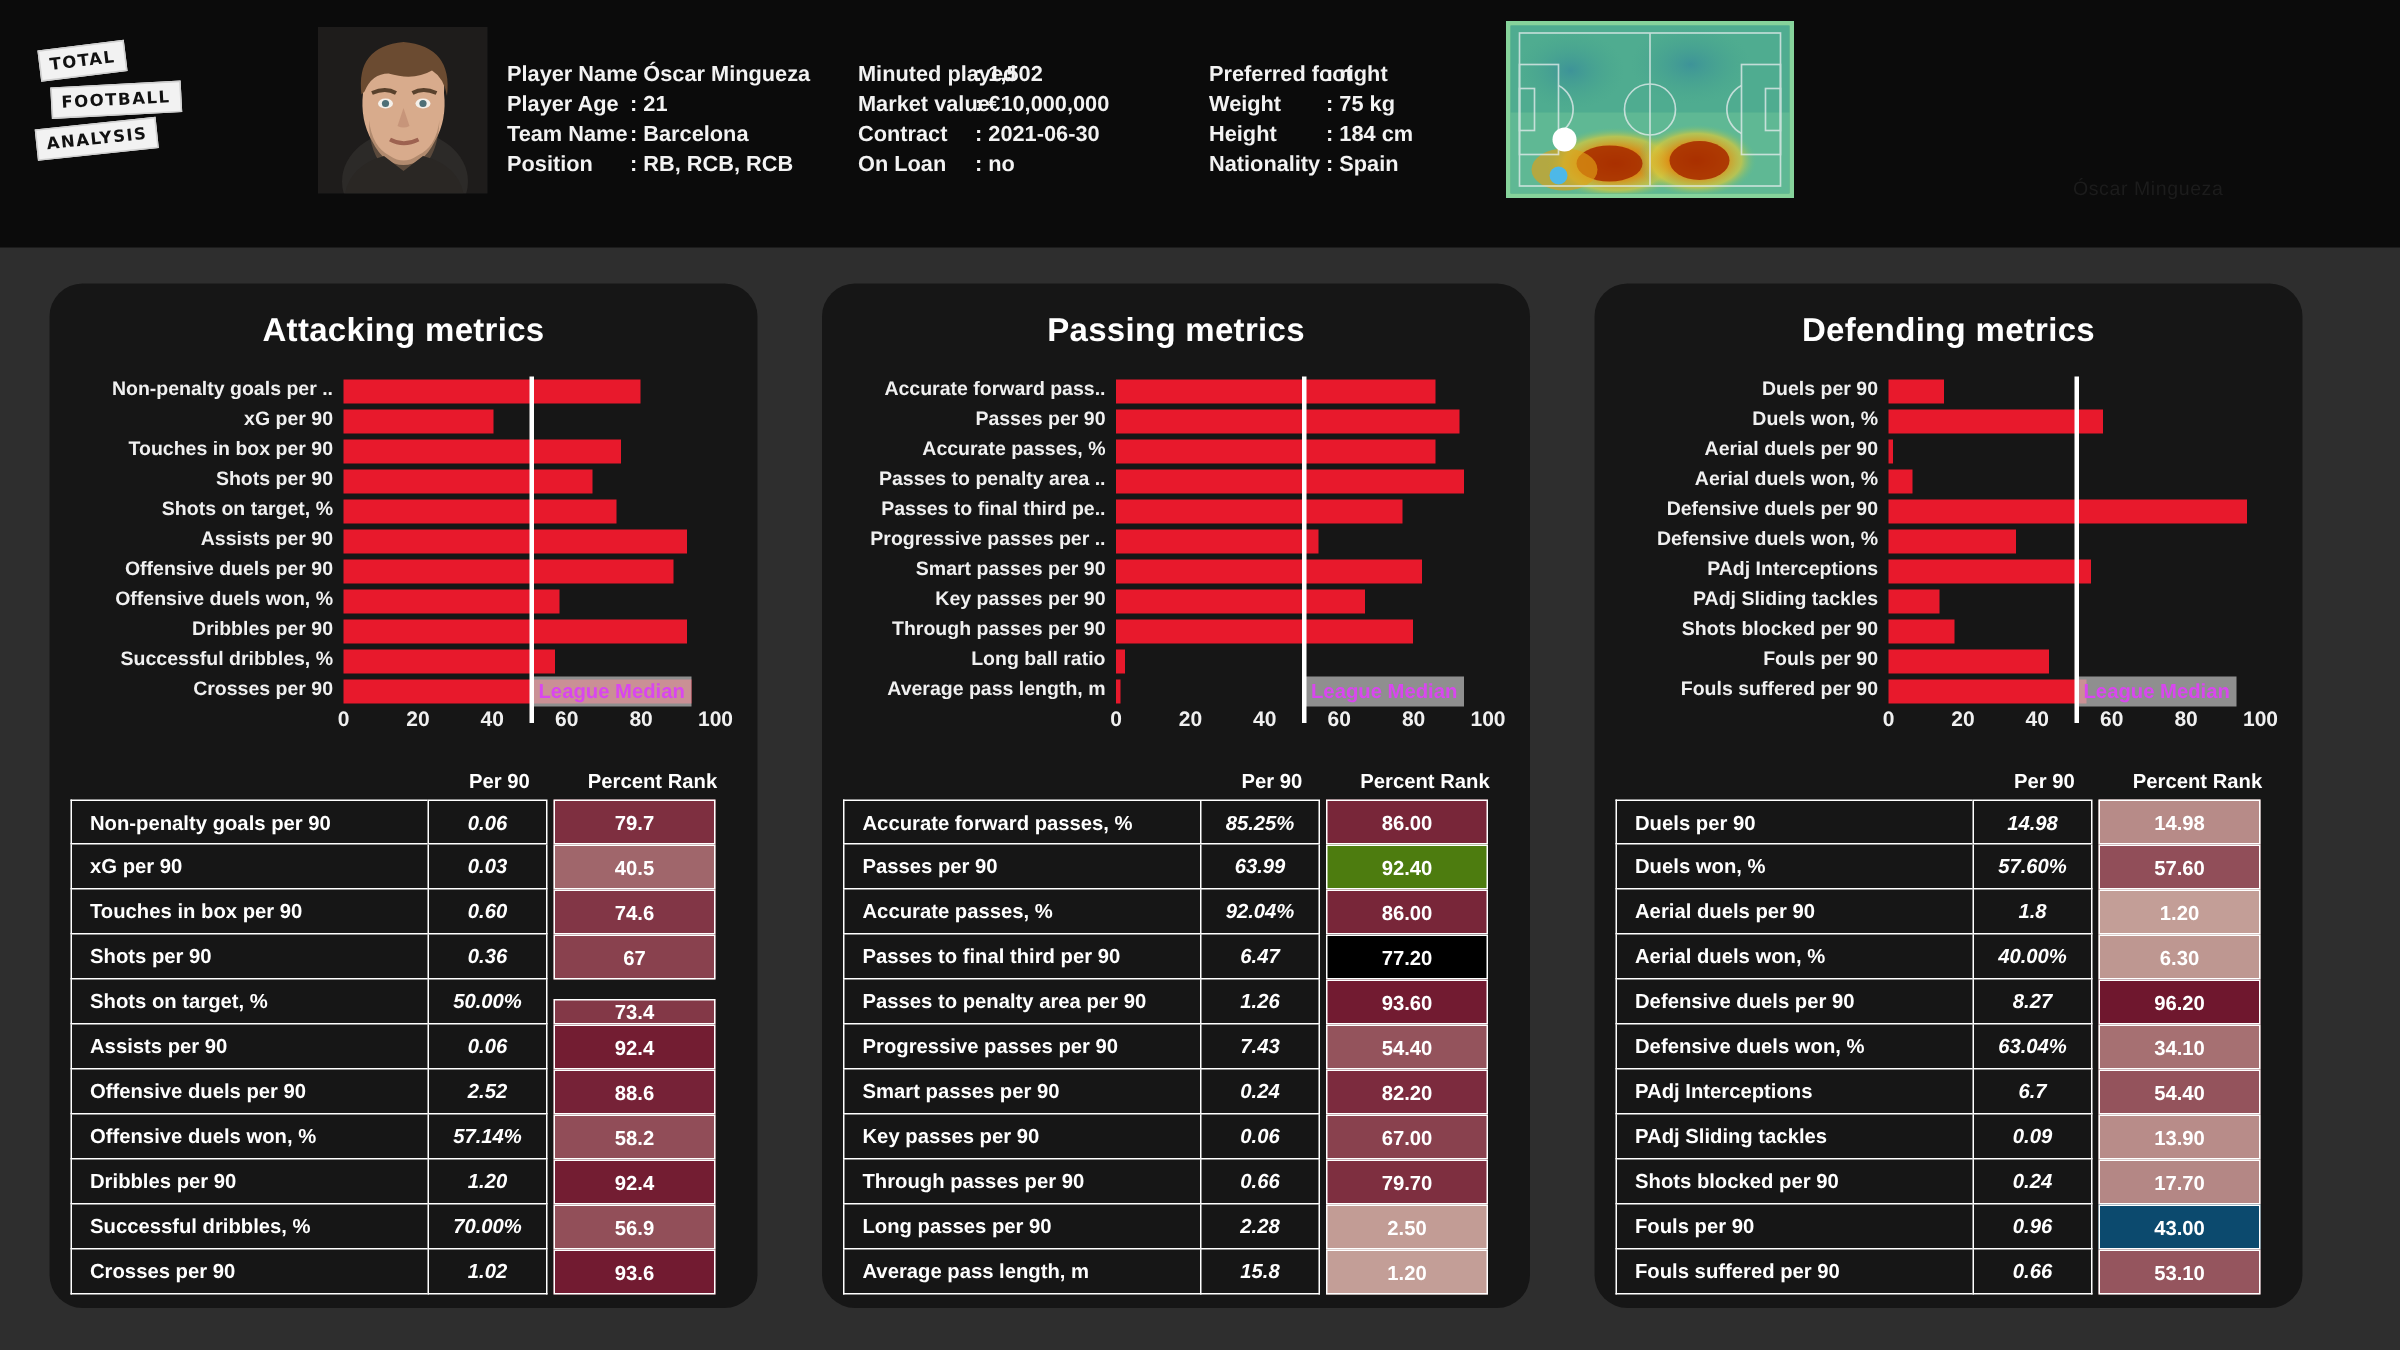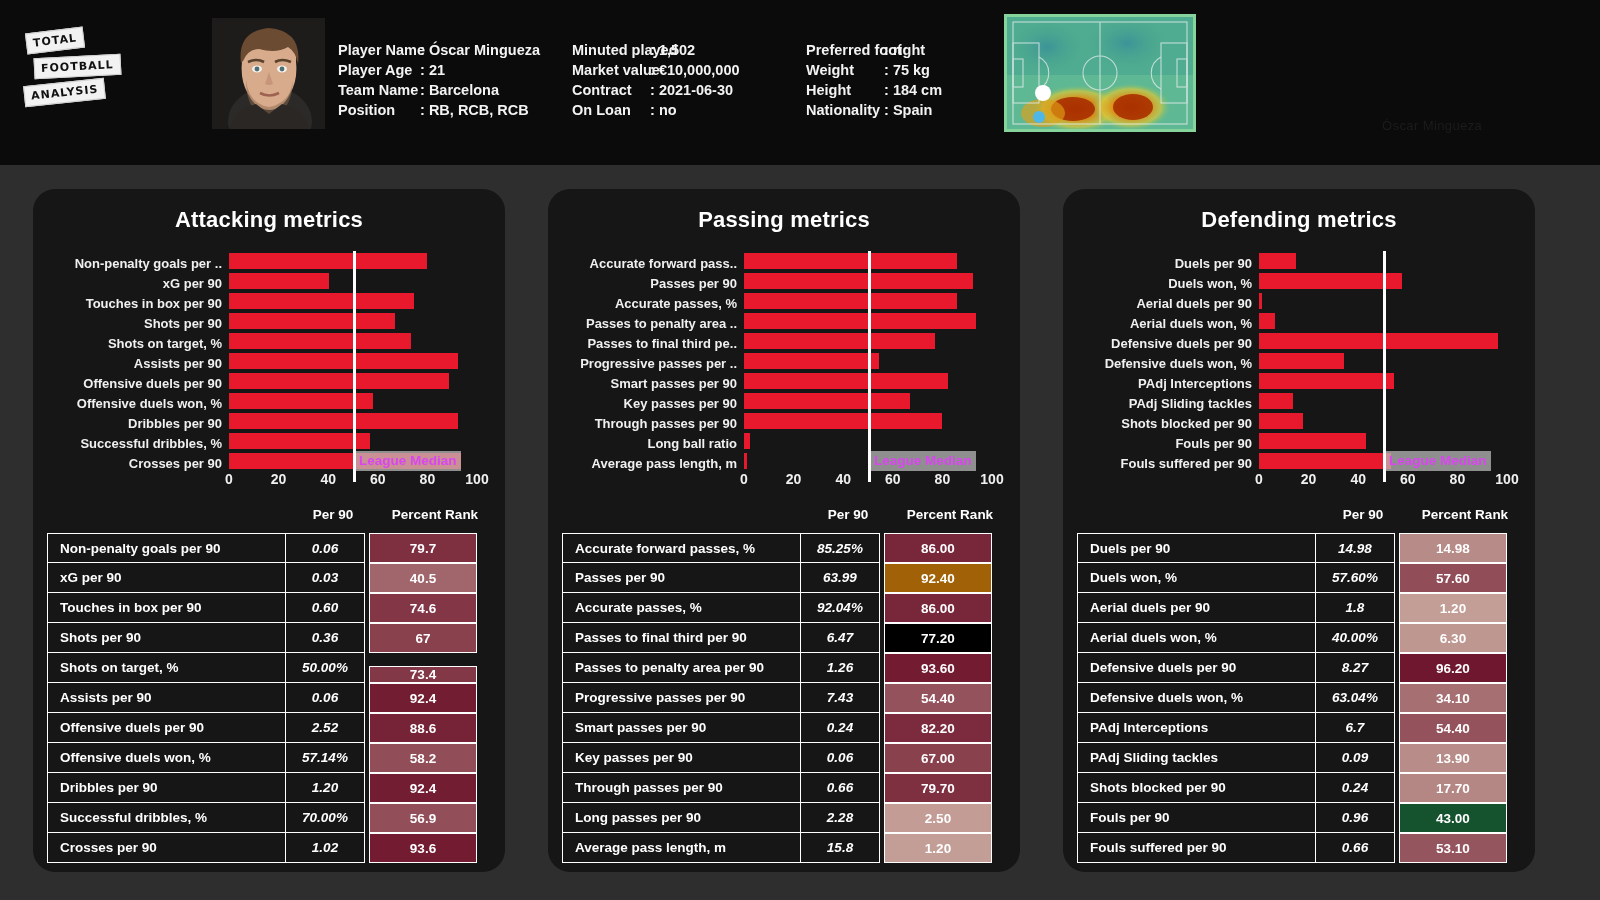--- a/index.html
+++ b/index.html
@@ -66,21 +66,21 @@
   .panel-3 { left: 1063px; }
 
   .panel-title {
     position: absolute; left: 0; top: 18px; width: 100%;
     text-align: center; color: #ffffff; font-size: 22px; font-weight: 700;
     letter-spacing: .2px;
   }
 
   
   .chart { position: absolute; left: 0; top: 62px; width: 100%; height: 230px; }
-  .bar-row { position: relative; height: 20px; display: flex; align-items: flex-end; }
+  .bar-row { position: relative; height: 20px; display: flex; align-items: flex-start; }
   .bar-label {
     width: 196px; text-align: right; padding-right: 7px;
     color: #f0f0f0; font-size: 13px; font-weight: 600; white-space: nowrap;
     overflow: hidden;
   }
   .bar-track { position: relative; width: 248px; height: 20px; }
   .bar-fill { position: absolute; left: 0; top: 2px; height: 16px; background: #e8192c; }
   .median-line {
     position: absolute; left: 196px; top: 0; width: 3px; height: 231px;
     background: #ffffff; z-index: 4;
@@ -92,21 +92,21 @@
     white-space: nowrap;
   }
   .axis { position: relative; width: 444px; margin-left: 196px; height: 22px; }
   .axis-tick {
     position: absolute; top: 0; color: #f0f0f0; font-size: 14px; font-weight: 700;
     transform: translateX(-50%);
   }
 
   
   .tbl { position: absolute; left: 14px; top: 318px; width: 444px; }
-  .tbl-head { display: flex; height: 26px; align-items: flex-start; }
+  .tbl-head { display: flex; height: 26px; align-items: center; }
   .th {
     color: #ffffff; font-size: 13.5px; font-weight: 700; text-align: center;
   }
   .th-name { width: 238px; }
   .th-per90 { width: 96px; }
   .th-rank { width: 108px; }
 
   .tr { display: flex; height: 30px; }
   .td {
     display: flex; align-items: center;
@@ -483,21 +483,21 @@
             <div class="th th-rank">Percent Rank</div>
           </div>
           <div class="tr">
             <div class="td td-name">Accurate forward passes, %</div>
             <div class="td td-per90">85.25%</div>
             <div class="td td-rank" style="background: rgb(120, 38, 57);">86.00</div>
           </div>
           <div class="tr">
             <div class="td td-name">Passes per 90</div>
             <div class="td td-per90">63.99</div>
-            <div class="td td-rank" style="background: #a16207;">92.40</div>
+            <div class="td td-rank" style="background: #4d7c0f;">92.40</div>
           </div>
           <div class="tr">
             <div class="td td-name">Accurate passes, %</div>
             <div class="td td-per90">92.04%</div>
             <div class="td td-rank" style="background: rgb(120, 38, 57);">86.00</div>
           </div>
           <div class="tr">
             <div class="td td-name">Passes to final third per 90</div>
             <div class="td td-per90">6.47</div>
             <div class="td td-rank" style="background: #000000;">77.20</div>
@@ -667,21 +667,21 @@
             <div class="td td-rank" style="background: rgb(184, 140, 137);">13.90</div>
           </div>
           <div class="tr">
             <div class="td td-name">Shots blocked per 90</div>
             <div class="td td-per90">0.24</div>
             <div class="td td-rank" style="background: rgb(180, 135, 133);">17.70</div>
           </div>
           <div class="tr">
             <div class="td td-name">Fouls per 90</div>
             <div class="td td-per90">0.96</div>
-            <div class="td td-rank" style="background: #14532d;">43.00</div>
+            <div class="td td-rank" style="background: #0c4a6e;">43.00</div>
           </div>
           <div class="tr">
             <div class="td td-name">Fouls suffered per 90</div>
             <div class="td td-per90">0.66</div>
             <div class="td td-rank" style="background: rgb(149, 85, 94);">53.10</div>
           </div>
         </div>
     </div>
 
   </div>

